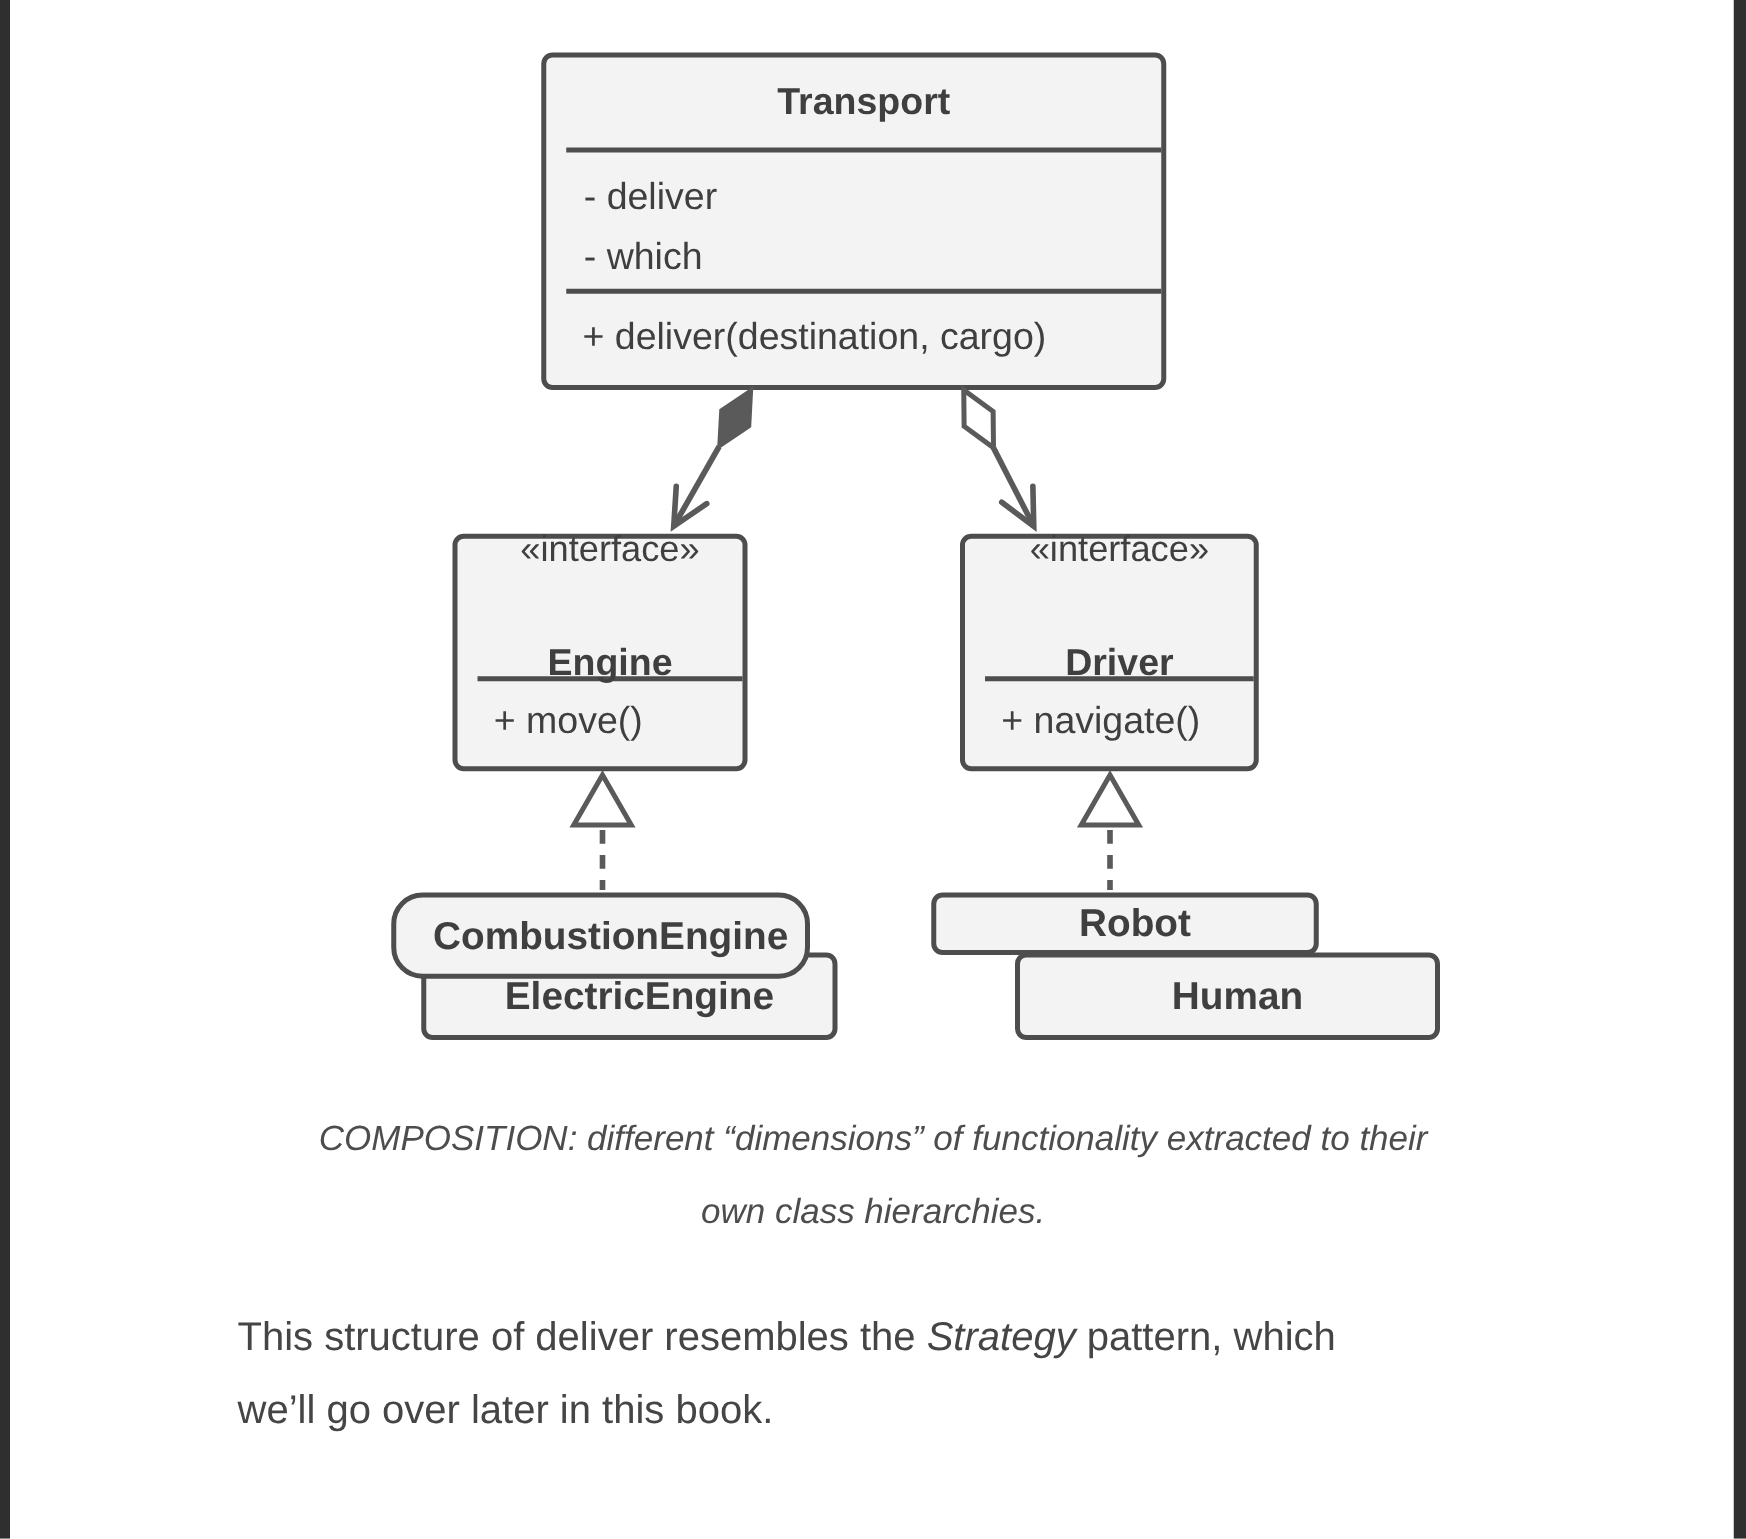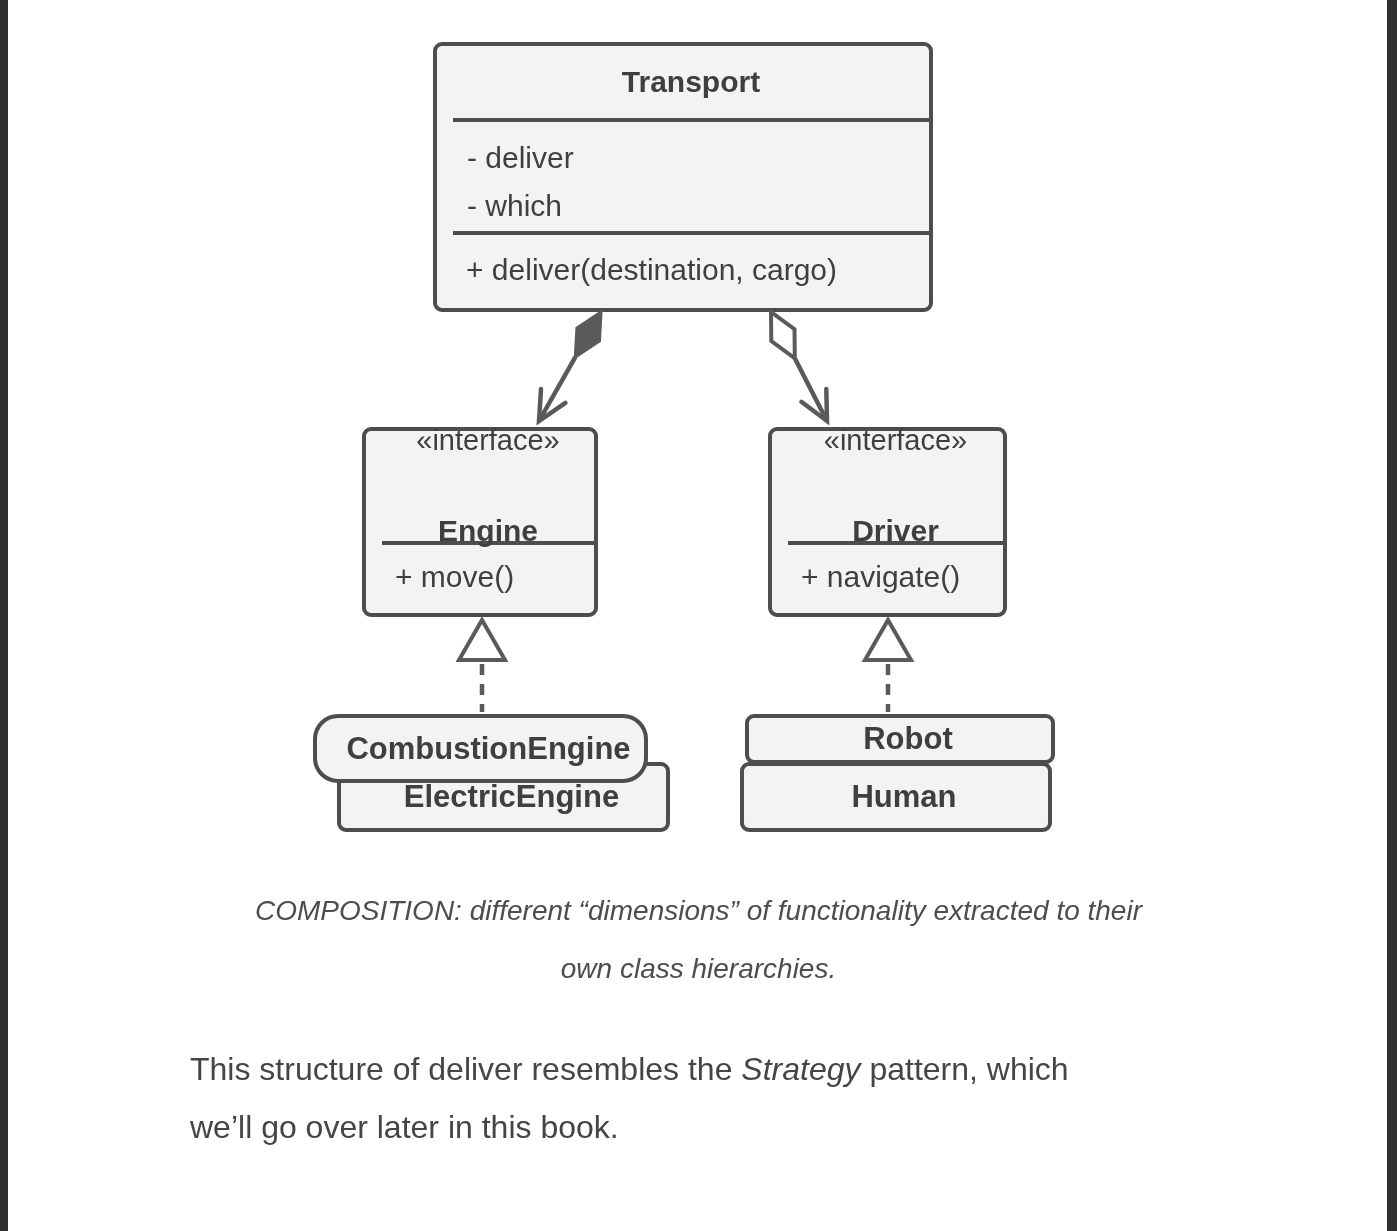--- a/index.html
+++ b/index.html
@@ -79,21 +79,21 @@
   #box-transport .box-methods { height: 73px; }
 
   #box-engine { left: 362px; top: 427px; width: 236px; height: 190px; }
   #box-driver { left: 768px; top: 427px; width: 239px; height: 190px; }
   #box-engine .iface-header, #box-driver .iface-header { height: 110px; }
   #box-engine .box-methods,  #box-driver .box-methods  { height: 68px; }
 
   #box-combustion { left: 313px; top: 714px; width: 335px; height: 69px; z-index: 3; border-radius: 25px; }
   #box-electric   { left: 337px; top: 762px; width: 333px; height: 70px; z-index: 2; }
   #box-robot      { left: 745px; top: 714px; width: 310px; height: 50px; z-index: 3; }
-  #box-human      { left: 740px; top: 762px; width: 312px; height: 70px; z-index: 2; }
+  #box-human      { left: 812px; top: 762px; width: 340px; height: 70px; z-index: 2; }
 
   
   svg.connectors {
     position: absolute;
     left: 0; top: 0;
     width: 1397px; height: 1231px;
     pointer-events: none;
     z-index: 1;
   }
   .conn-line {

